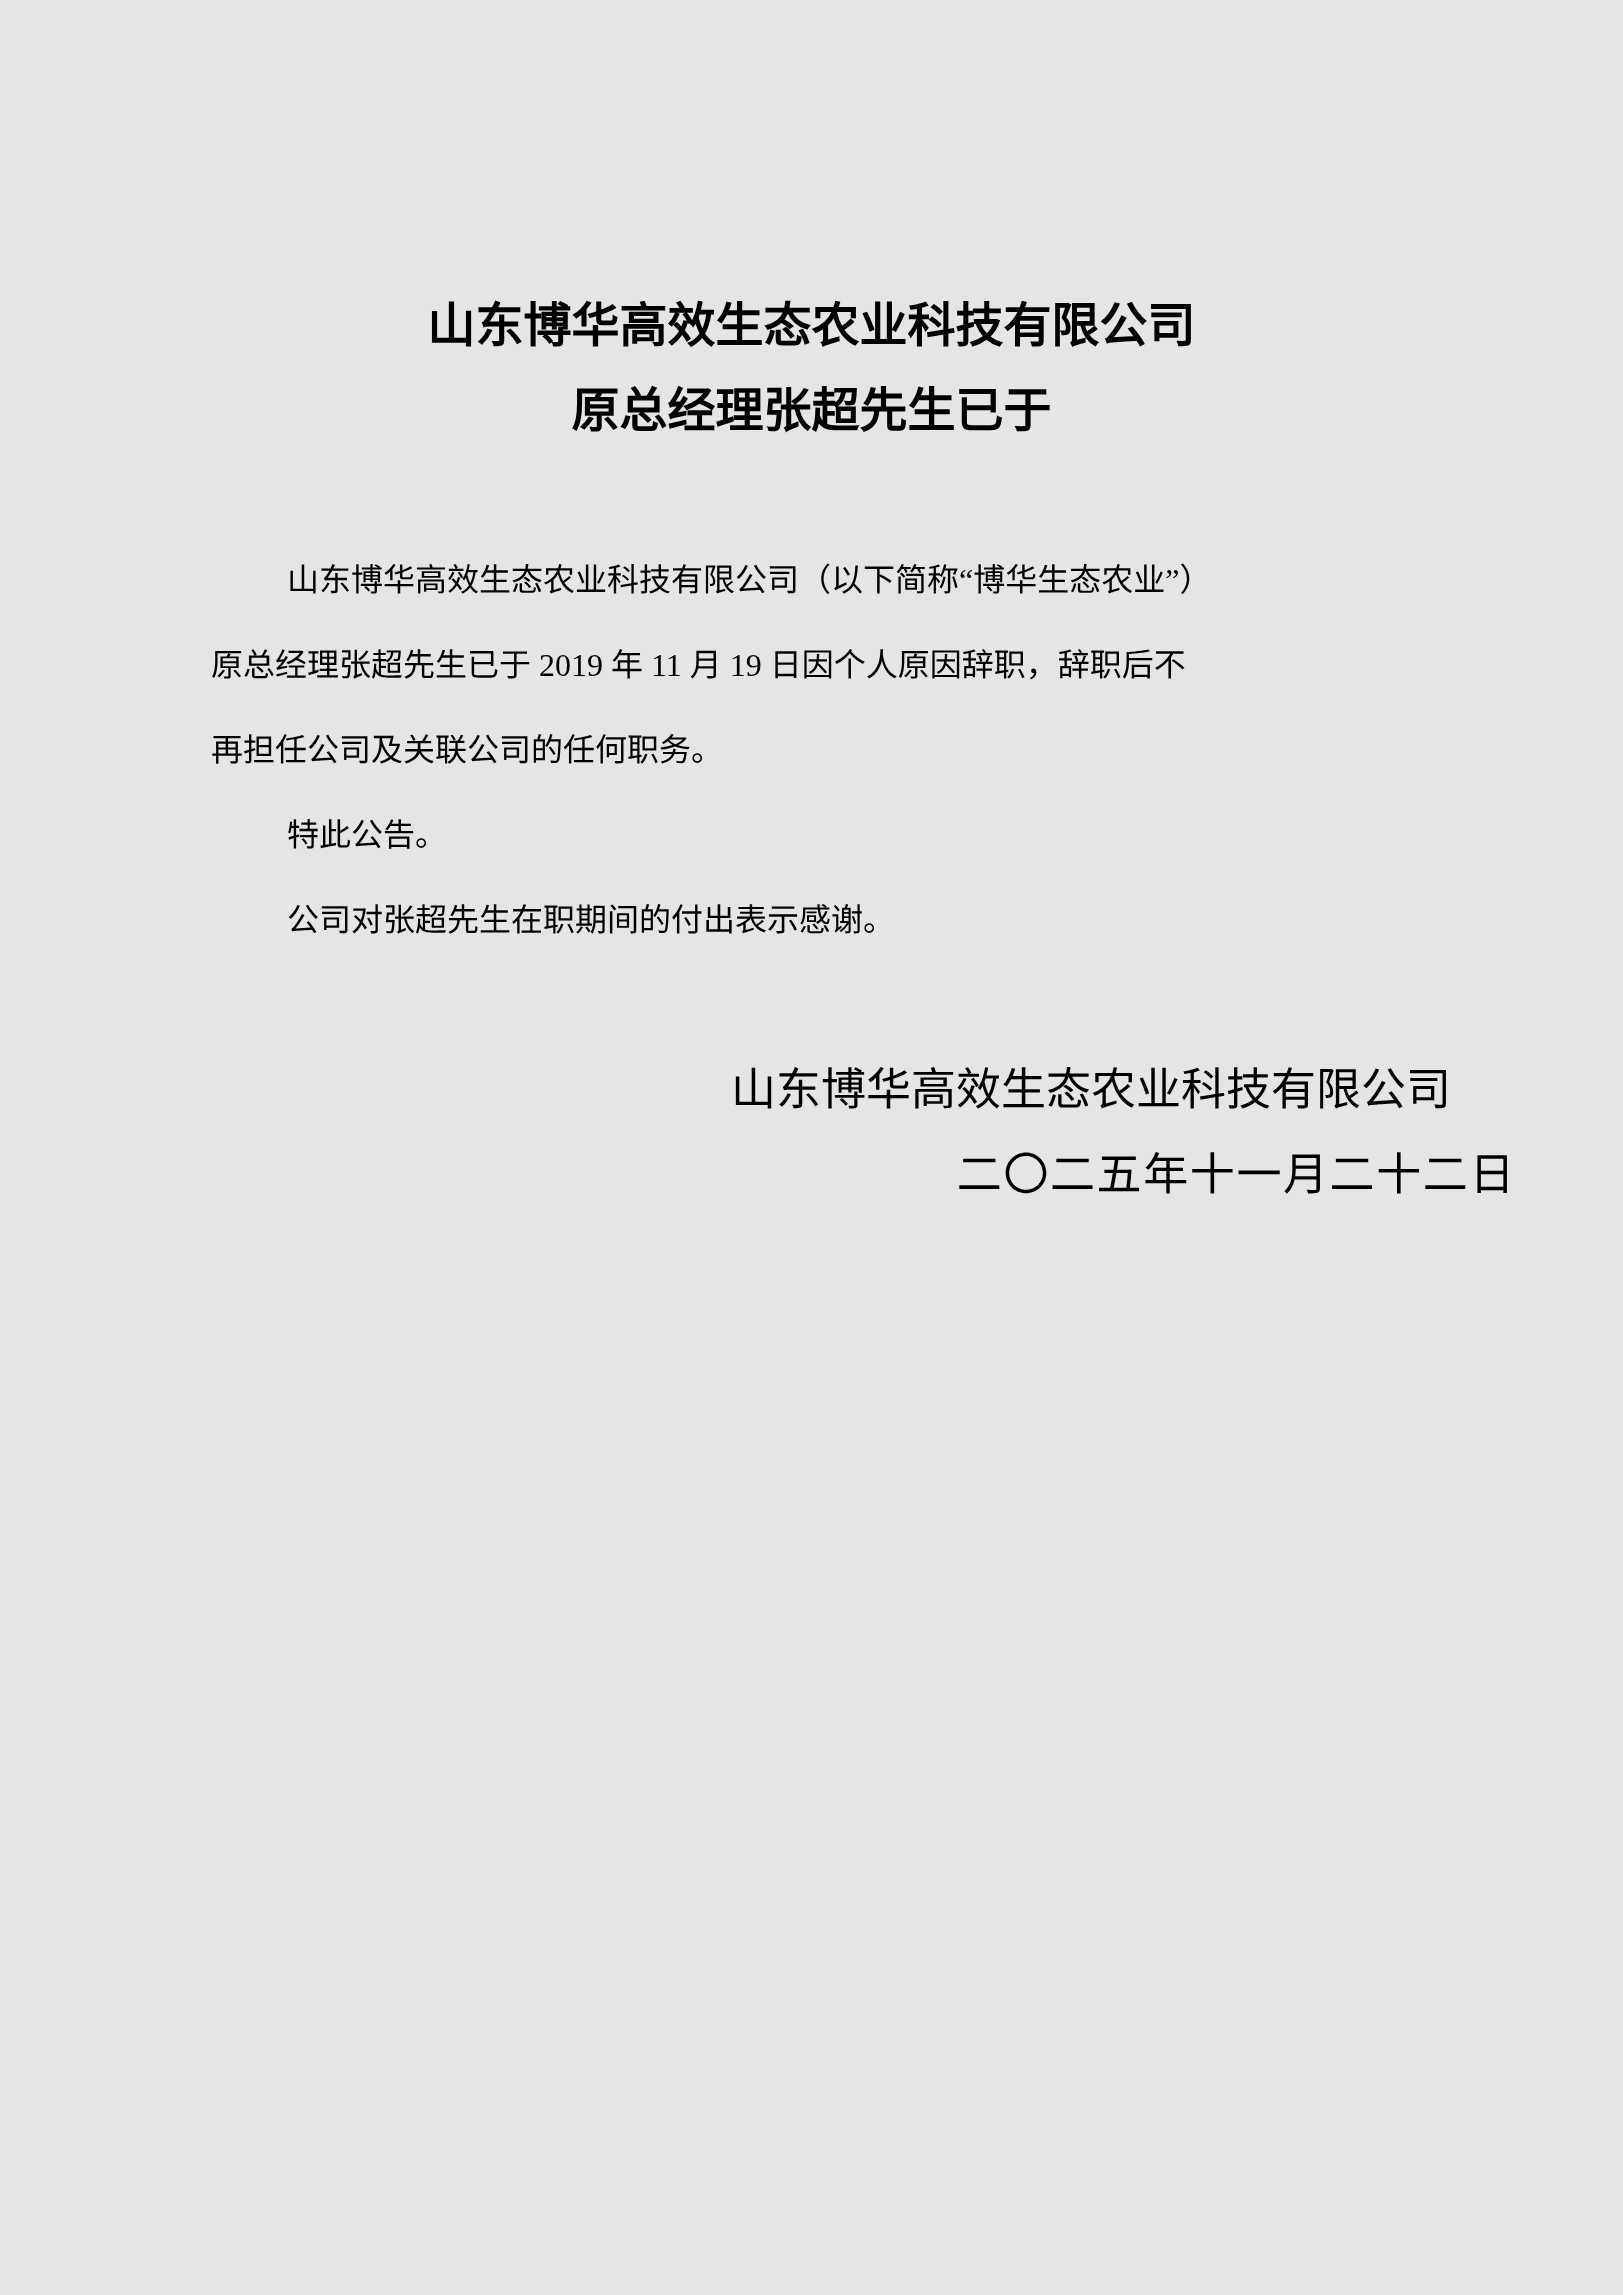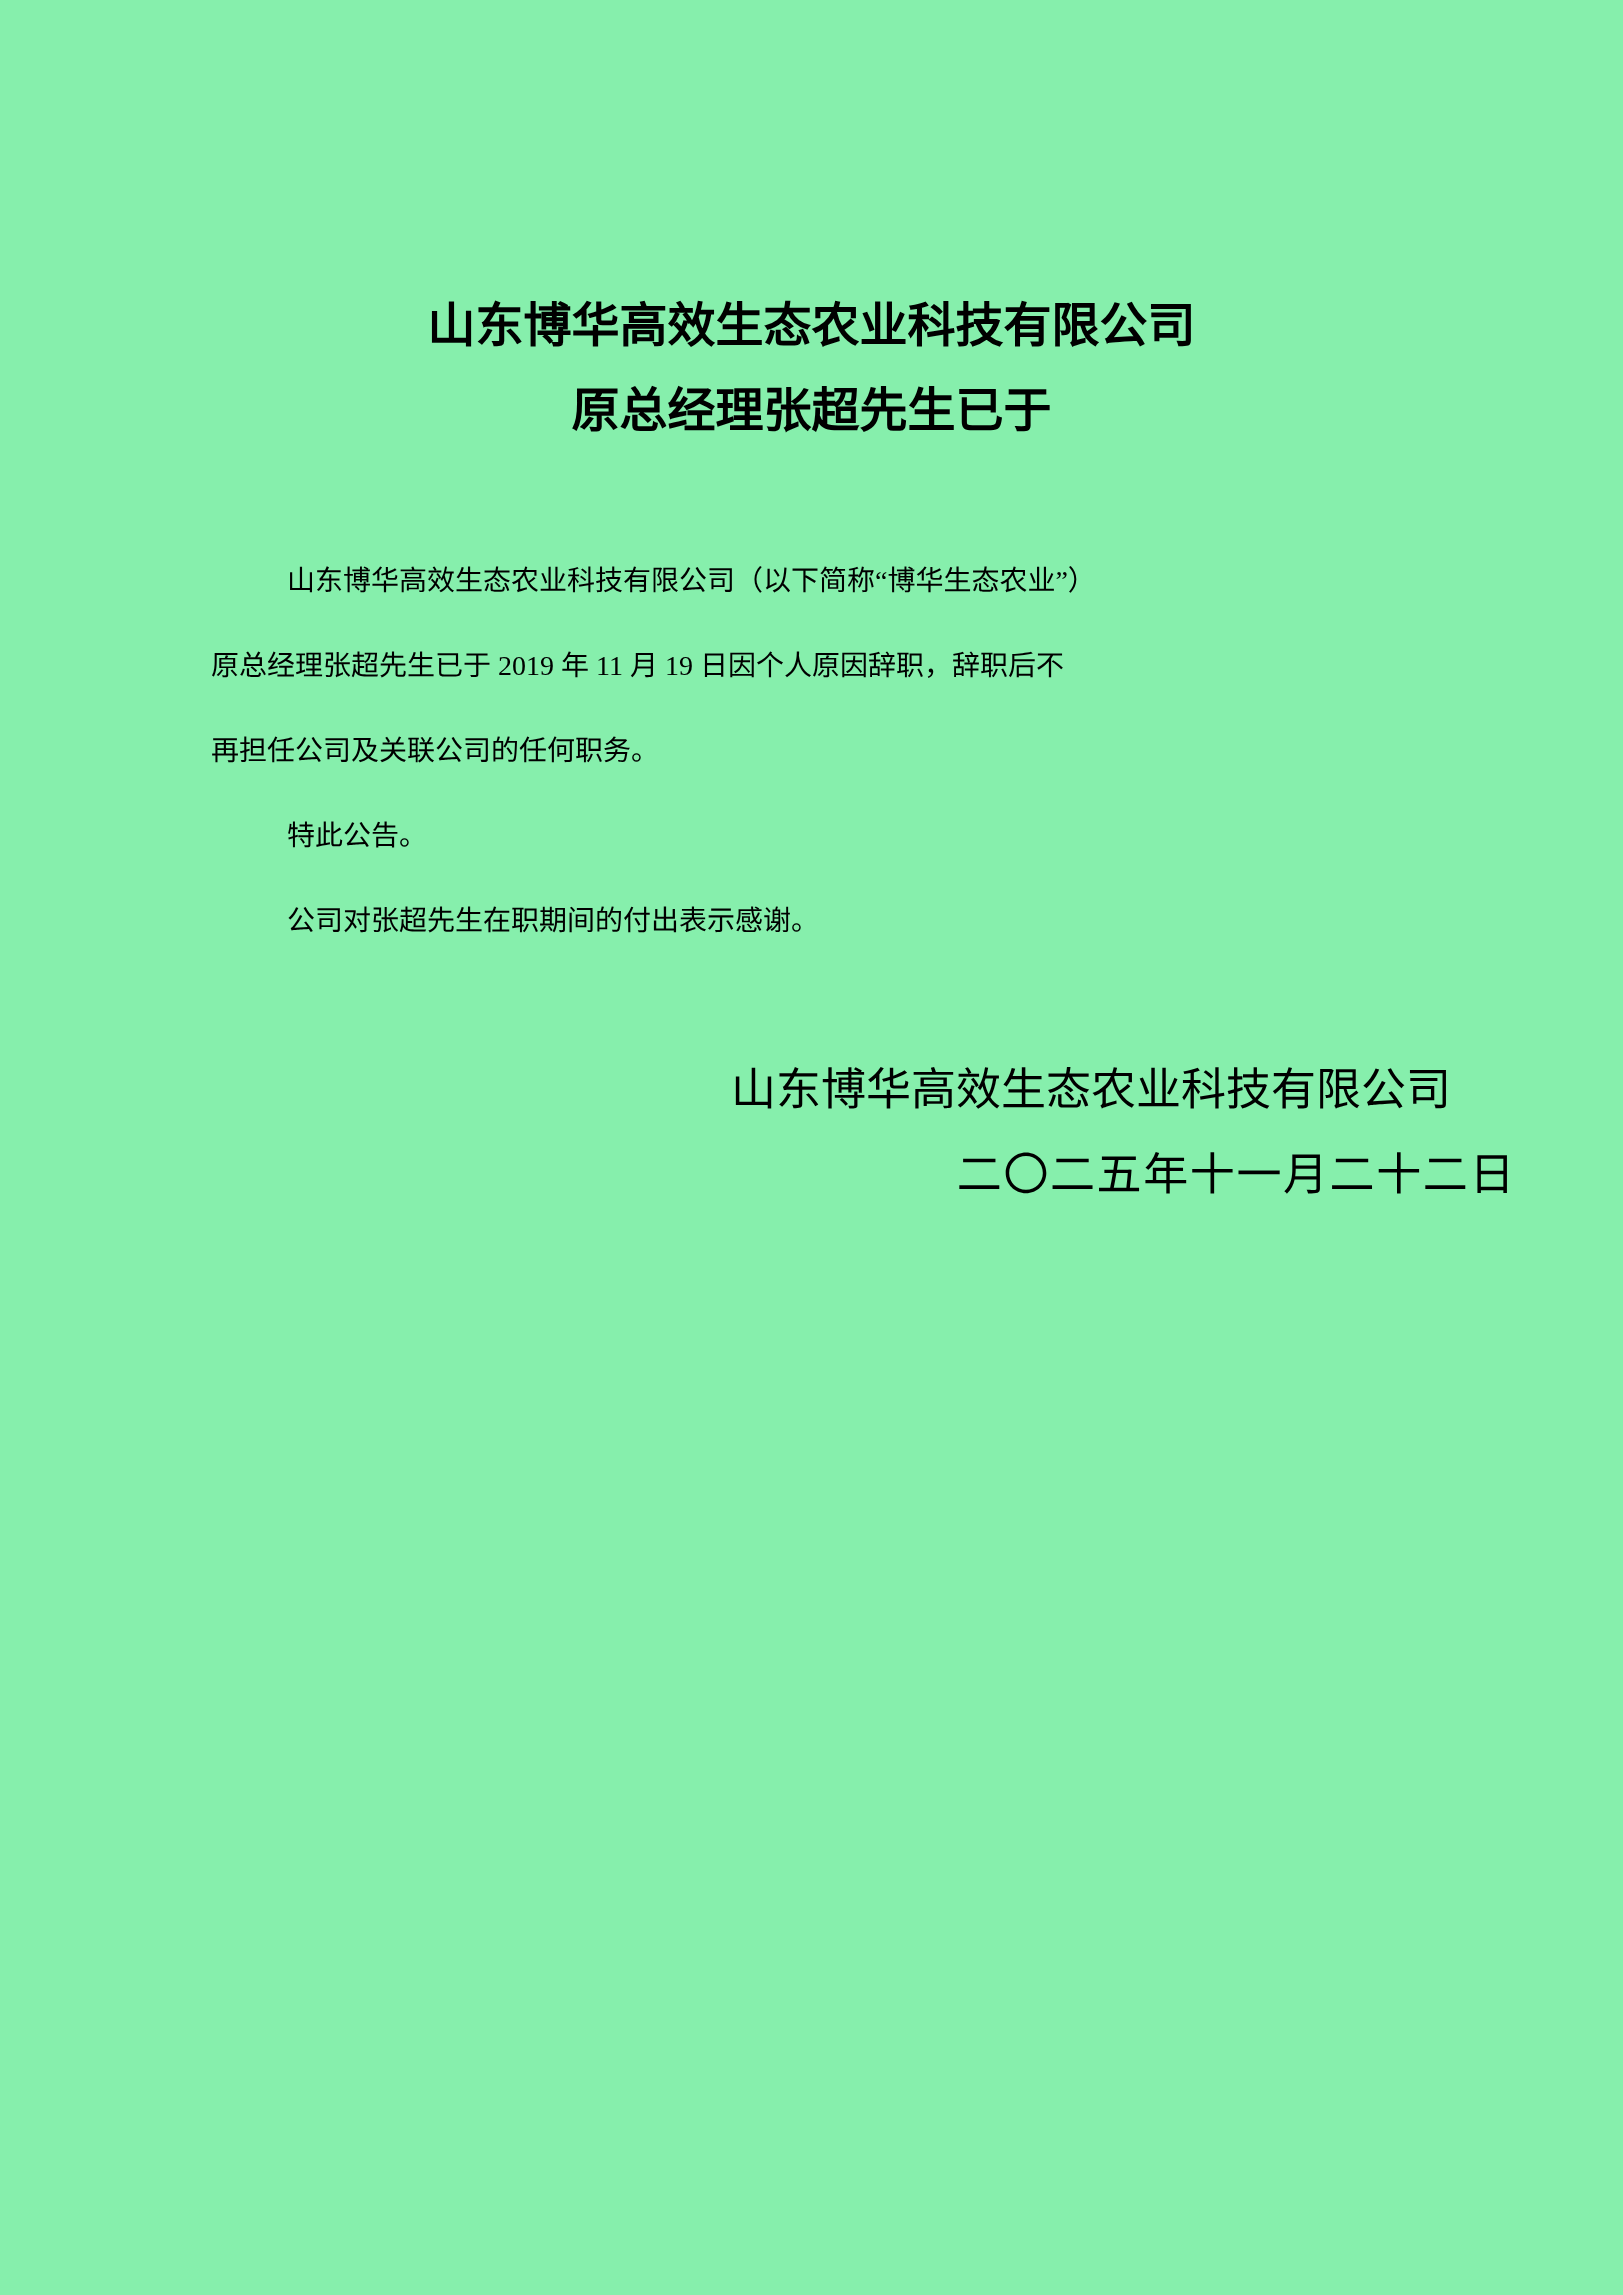--- a/index.html
+++ b/index.html
@@ -9,34 +9,34 @@
     background: #ffffff;
   }
   body {
     font-family: "Liberation Serif", "DejaVu Serif", serif;
     color: #000000;
   }
   .page {
     position: relative;
     width: 1623px;
     height: 2295px;
-    background: #86efac;
+    background: #e5e5e5;
     padding-top: 283px;
     overflow: hidden;
   }
   .title-line {
     font-size: 48px;
     font-weight: bold;
     line-height: 85px;
     text-align: center;
     white-space: nowrap;
   }
   .blank-line { height: 85px; }
   .body-line {
-    font-size: 28px;
+    font-size: 32px;
     line-height: 85px;
     padding: 0 211px;
     white-space: nowrap;
   }
   .indent { text-indent: 76px; }
   .sig-line {
     font-size: 45px;
     line-height: 85px;
     text-align: right;
     white-space: nowrap;

